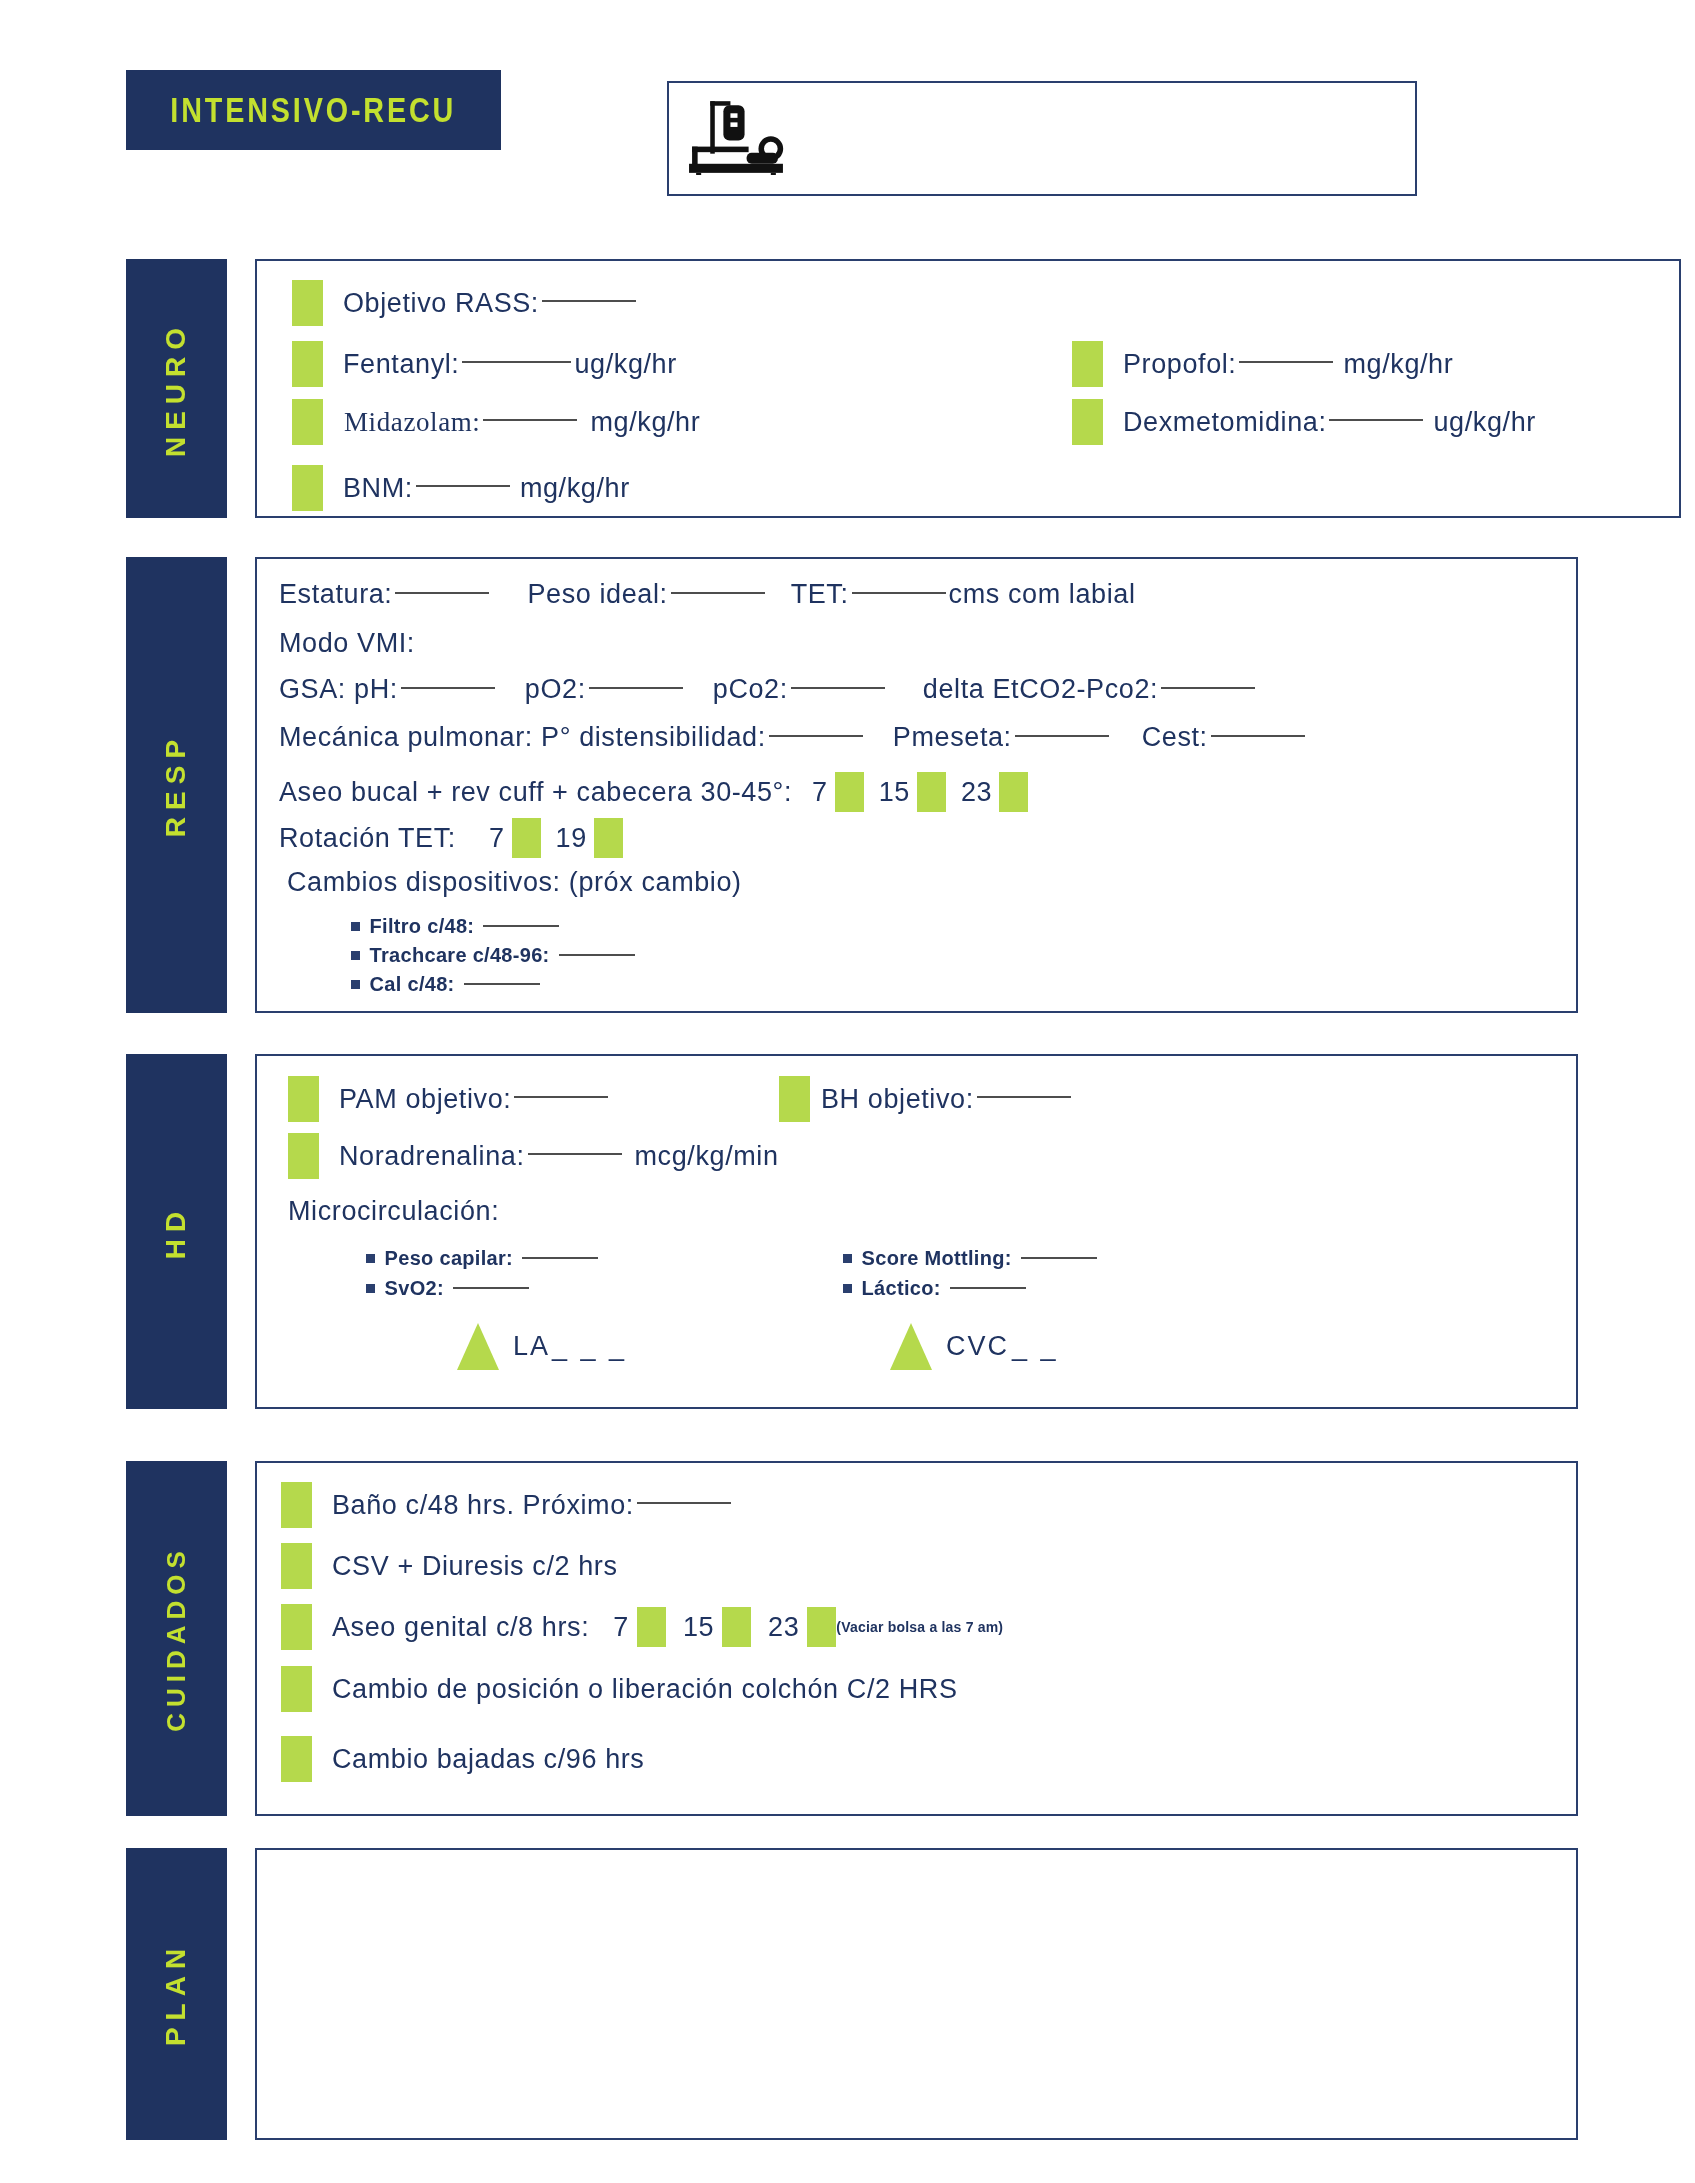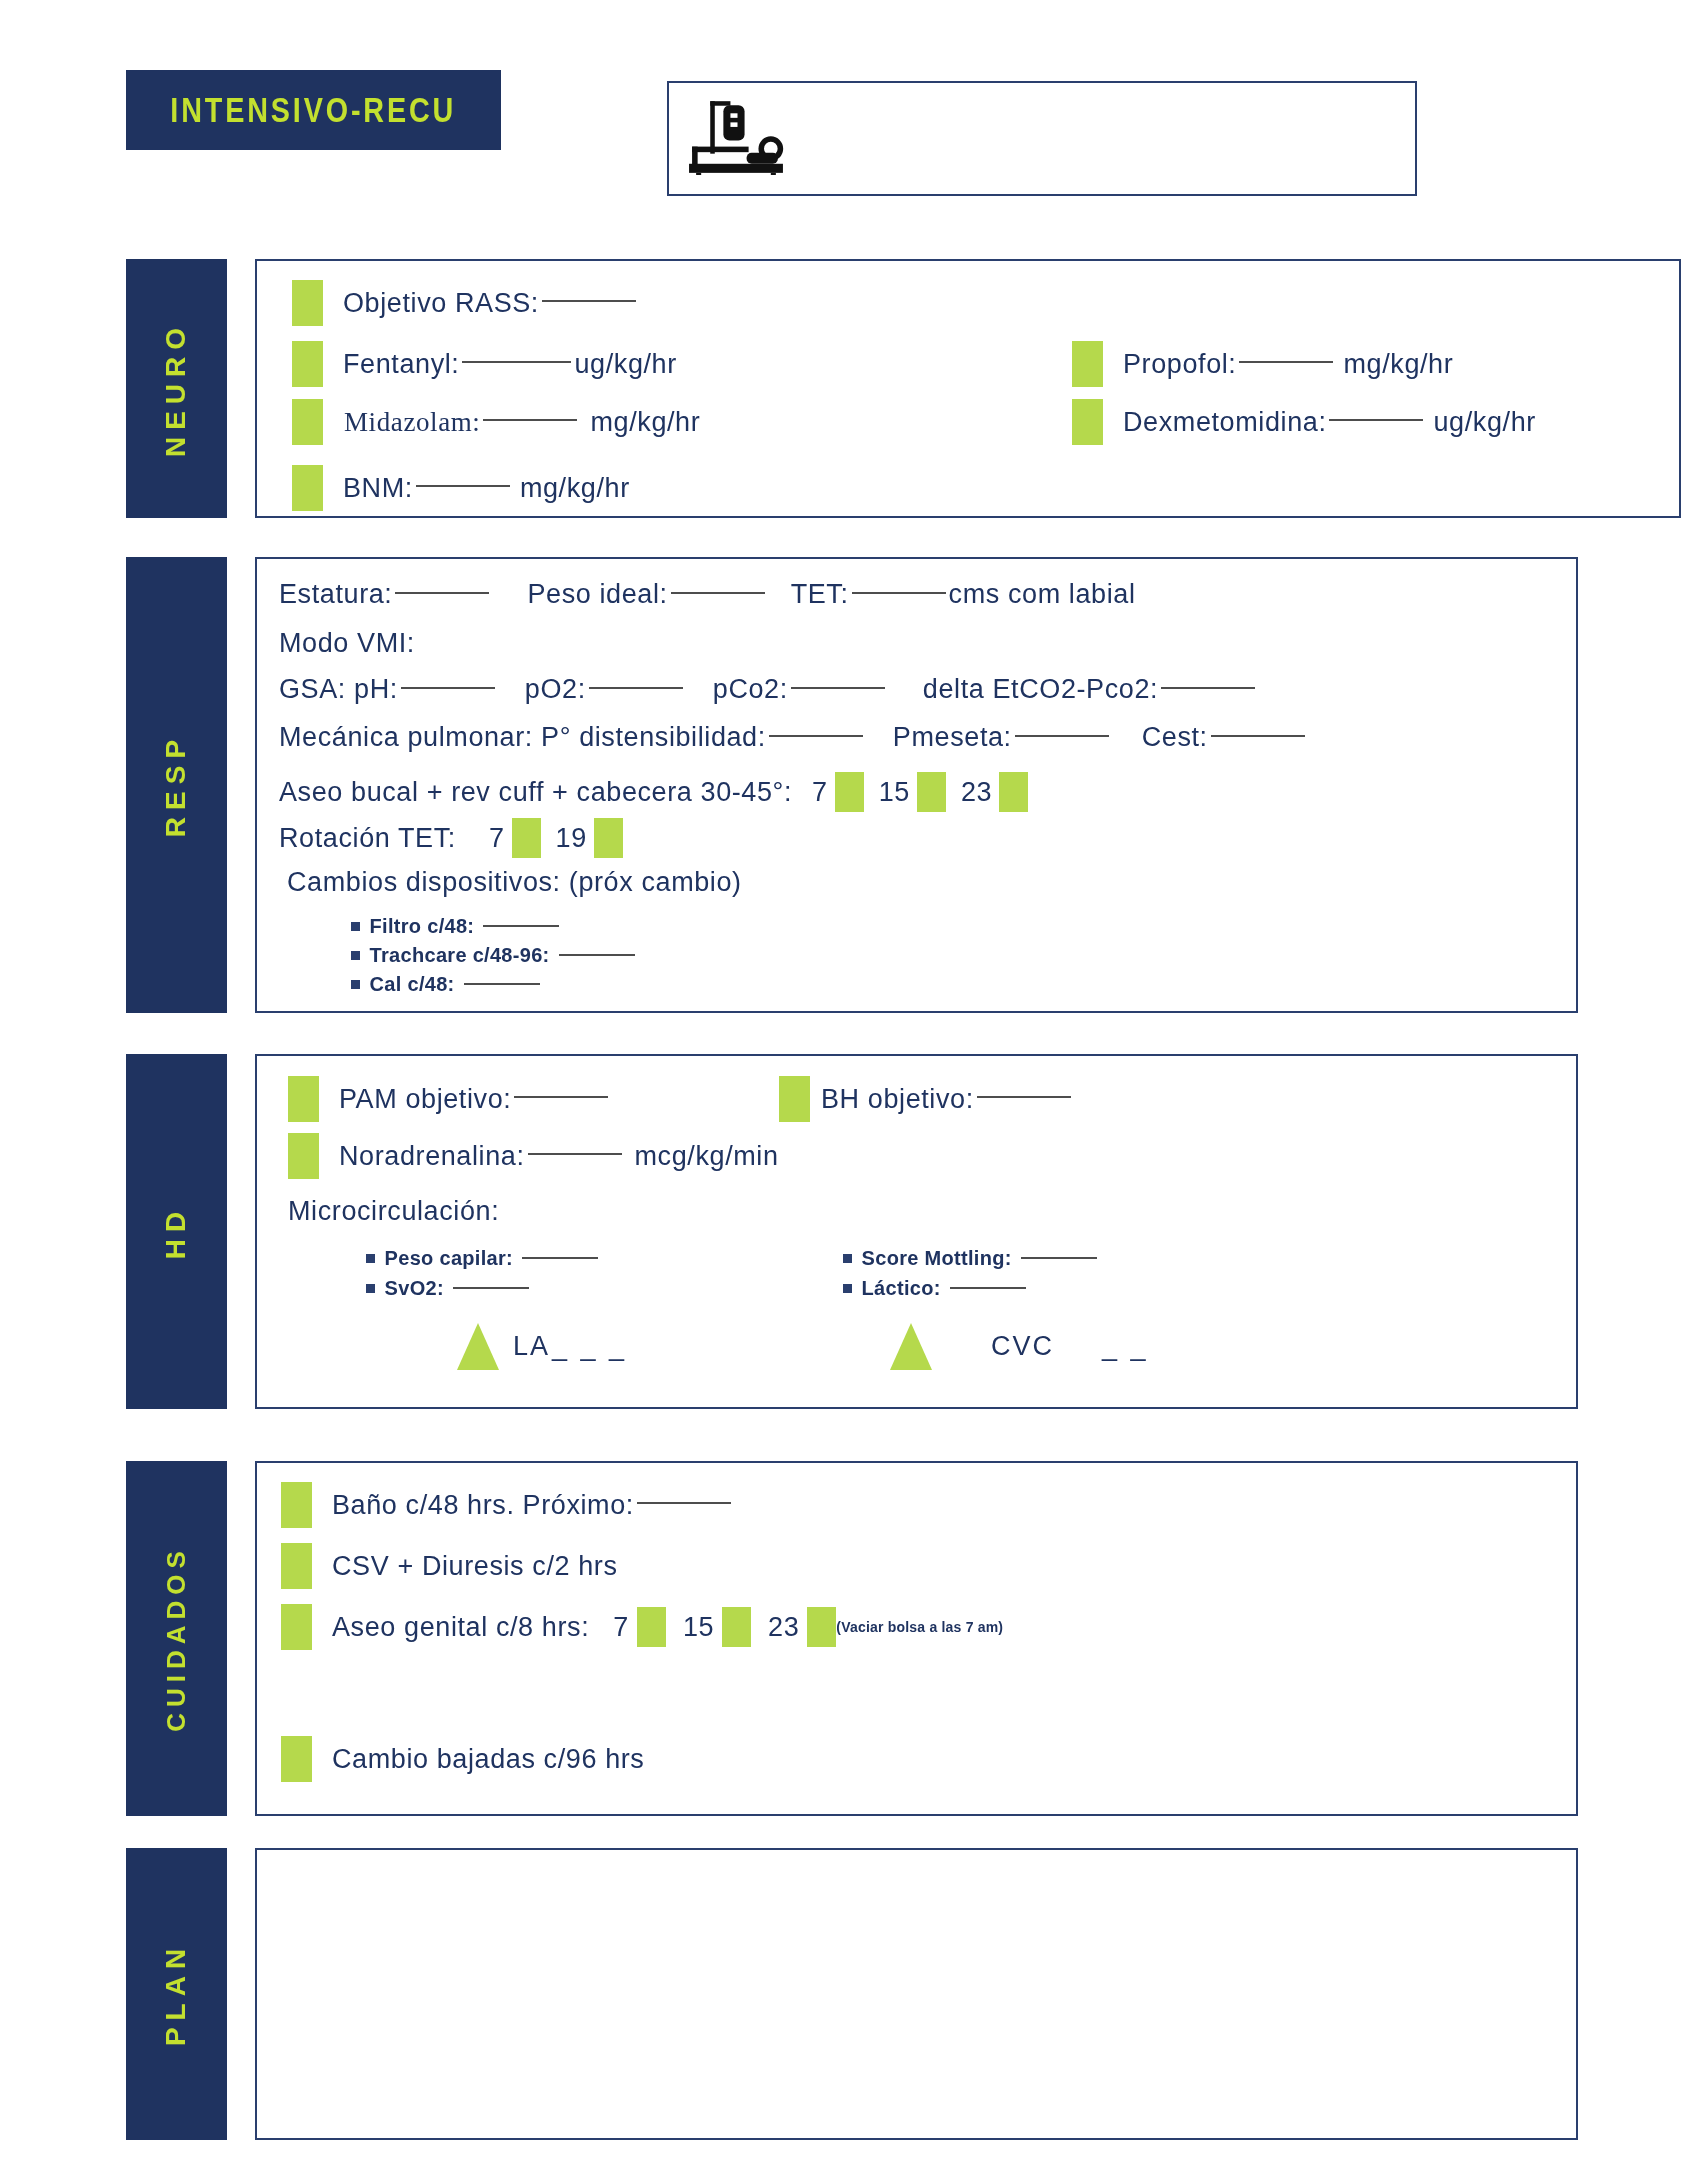--- a/index.html
+++ b/index.html
@@ -400,21 +400,21 @@
         <span class="txt-sm">Láctico:</span>
         <span class="line w1" style="margin-left:9px;top:-1px;"></span>
       </div>
 
       <div class="abs bullet-row" style="left:200px;top:267px;align-items:center;">
         <span class="tri"></span>
         <span class="txt" style="margin-left:14px;letter-spacing:2px;">LA</span>
         <span class="txt" style="margin-left:2px;letter-spacing:3px;">_ _ _</span>
       </div>
 
-      <div class="abs bullet-row" style="left:633px;top:267px;gap:45px;">
+      <div class="abs bullet-row" style="left:633px;top:267px;">
         <span class="tri"></span>
         <span class="txt" style="margin-left:14px;letter-spacing:2px;">CVC</span>
         <span class="txt" style="margin-left:3px;letter-spacing:3px;">_ _</span>
       </div>
 
     </div>
   </div>
 
   <div class="section" style="top:1461px;">
     <div class="side-tab" style="height:355px;">
@@ -438,20 +438,24 @@
         <span class="lbl" style="margin-left:20px;">Aseo genital c/8 hrs:</span>
         <span class="lbl" style="margin-left:24px;">7</span>
         <span class="sw-sm" style="margin-left:8px;"></span>
         <span class="lbl" style="margin-left:17px;">15</span>
         <span class="sw-sm" style="margin-left:8px;"></span>
         <span class="lbl" style="margin-left:17px;">23</span>
         <span class="sw-sm" style="margin-left:8px;"></span>
         <span class="txt-xs" style="font-weight:bold;">(Vaciar bolsa a las 7 am)</span>
       </div>
 
+      <div class="row abs" style="left:24px;top:203px;">
+        <span class="sw"></span>
+        <span class="lbl" style="margin-left:20px;">Cambio de posición o liberación colchón C/2 HRS</span>
+      </div>
 
       <div class="row abs" style="left:24px;top:273px;">
         <span class="sw"></span>
         <span class="lbl" style="margin-left:20px;">Cambio bajadas c/96 hrs</span>
       </div>
 
     </div>
   </div>
 
   <div class="section" style="top:1848px;">

